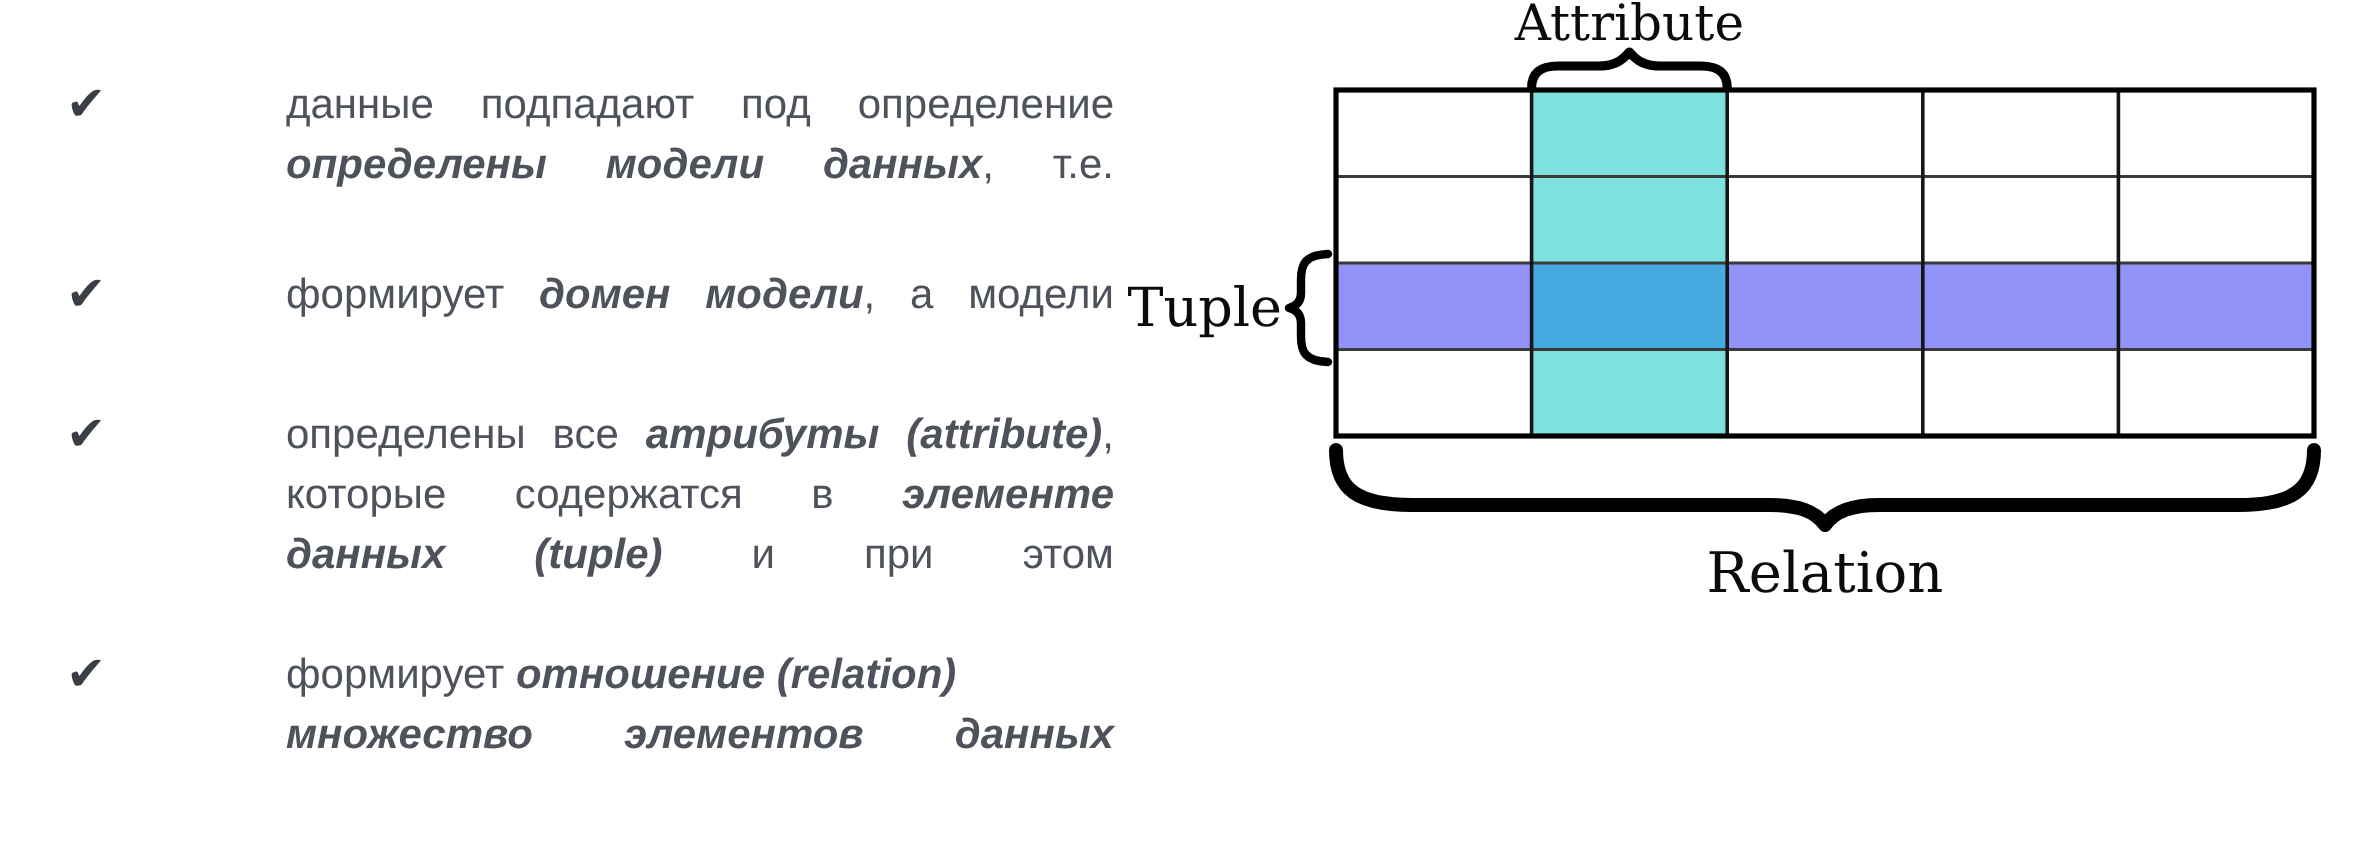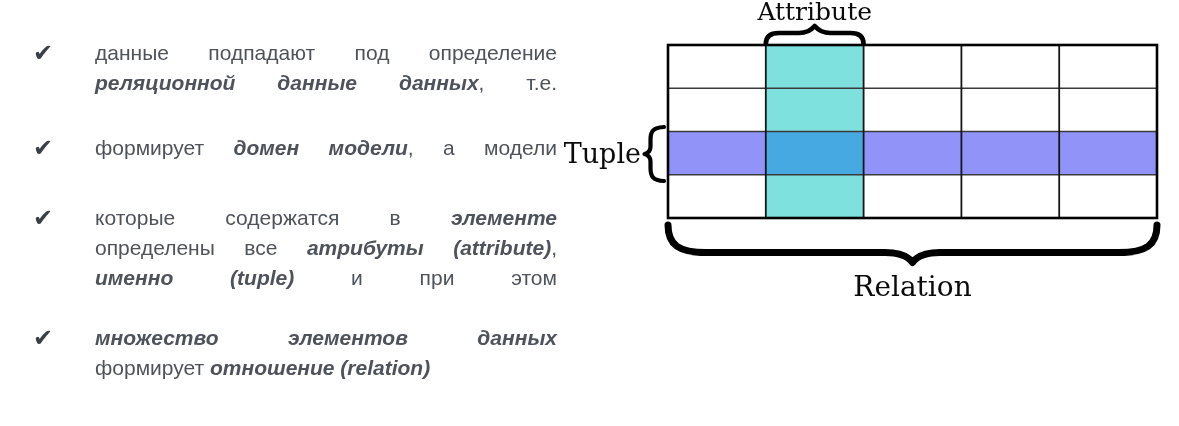--- a/index.html
+++ b/index.html
@@ -10,21 +10,21 @@
   
   .bullets{position:absolute;left:33px;top:0;width:524px;}
   .bullet{display:flex;align-items:flex-start;}
   .bullet.b1{margin-top:38px;}
   .bullet.b2{margin-top:35px;}
   .bullet.b3{margin-top:40px;}
   .bullet.b4{margin-top:30px;}
   .check{
     flex:0 0 62px;width:62px;font-size:24px;line-height:30px;color:#3a3f46;
   }
-  .blines{flex:1;min-width:0;}
+  .blines{flex:1;min-width:0;margin-left:48px;}
   .bline{
     font-size:21px;line-height:30px;color:#4e535b;
     text-align:justify;text-align-last:justify;white-space:normal;
   }
   .bline.endline{text-align-last:left;}
   .em{font-weight:bold;font-style:italic;}
   
   .diagram{position:absolute;left:560px;top:0;}
   .dg-label{font-family:"DejaVu Serif","Liberation Serif",serif;fill:#0b0b0b;}
   .grid-h{stroke:#3a3a3a;stroke-width:1.4;}
@@ -34,45 +34,45 @@
 </style>
 </head>
 <body>
 
 <div class="bullets">
 
   <div class="bullet b1">
     <span class="check">✔</span>
     <div class="blines">
       <div class="bline"><span>данные подпадают под определение</span></div>
-      <div class="bline"><span class="em">реляционной данные данных</span><span>, т.е.</span></div>
+      <div class="bline"><span class="em">определены модели данных</span><span>, т.е.</span></div>
     </div>
   </div>
 
   <div class="bullet b2">
     <span class="check">✔</span>
     <div class="blines">
       <div class="bline"><span>формирует </span><span class="em">домен модели</span><span>, а модели</span></div>
     </div>
   </div>
 
   <div class="bullet b3">
     <span class="check">✔</span>
     <div class="blines">
+      <div class="bline"><span>определены все </span><span class="em">атрибуты (attribute)</span><span>,</span></div>
       <div class="bline"><span>которые содержатся в </span><span class="em">элементе</span></div>
-      <div class="bline"><span>определены все </span><span class="em">атрибуты (attribute)</span><span>,</span></div>
-      <div class="bline"><span class="em">именно (tuple)</span><span> и при этом</span></div>
+      <div class="bline"><span class="em">данных (tuple)</span><span> и при этом</span></div>
     </div>
   </div>
 
   <div class="bullet b4">
     <span class="check">✔</span>
     <div class="blines">
+      <div class="bline endline"><span>формирует </span><span class="em">отношение (relation)</span></div>
       <div class="bline"><span class="em">множество элементов данных</span></div>
-      <div class="bline endline"><span>формирует </span><span class="em">отношение (relation)</span></div>
     </div>
   </div>
 
 </div>
 
 <svg class="diagram" width="619" height="312" viewBox="0 0 619 312" xmlns="http://www.w3.org/2000/svg">
 
   <rect x="108" y="45" width="489" height="173" fill="#ffffff"></rect>
 
   <rect x="205.8" y="45" width="97.8" height="173" fill="#7FE1DD"></rect>

